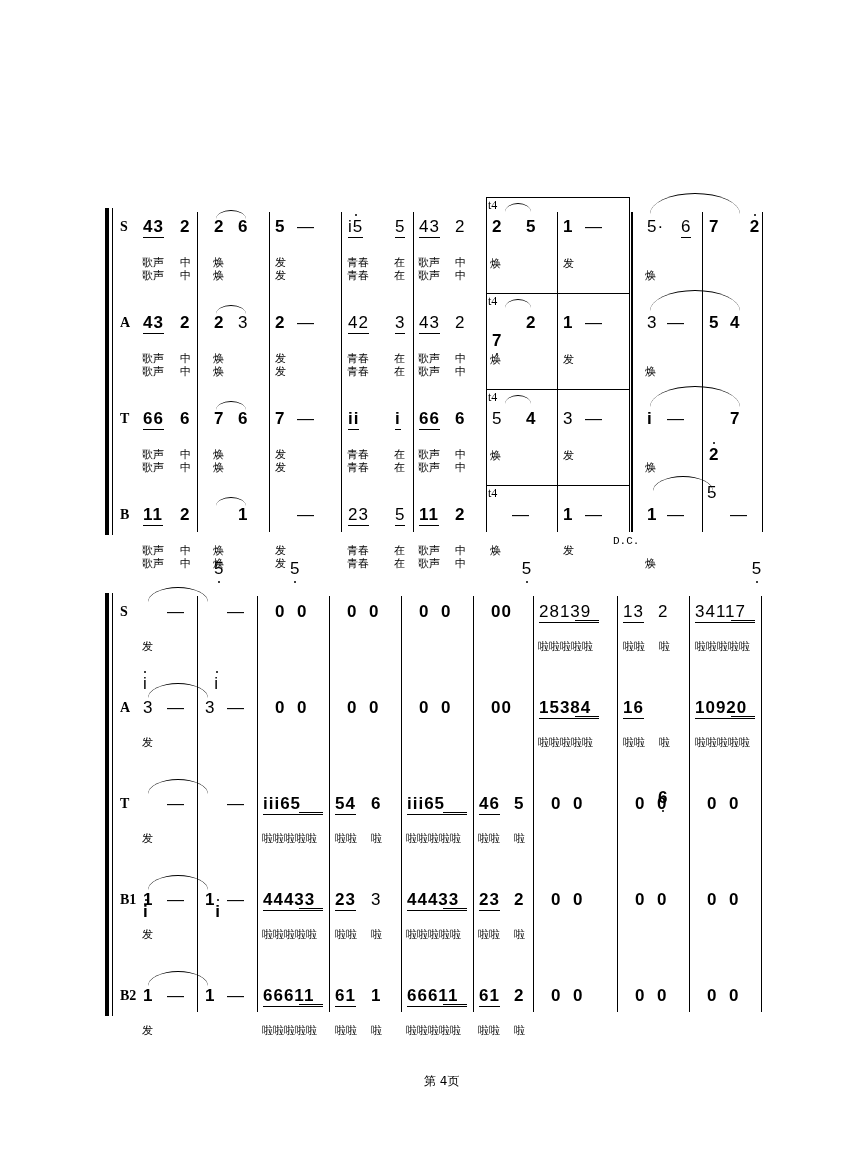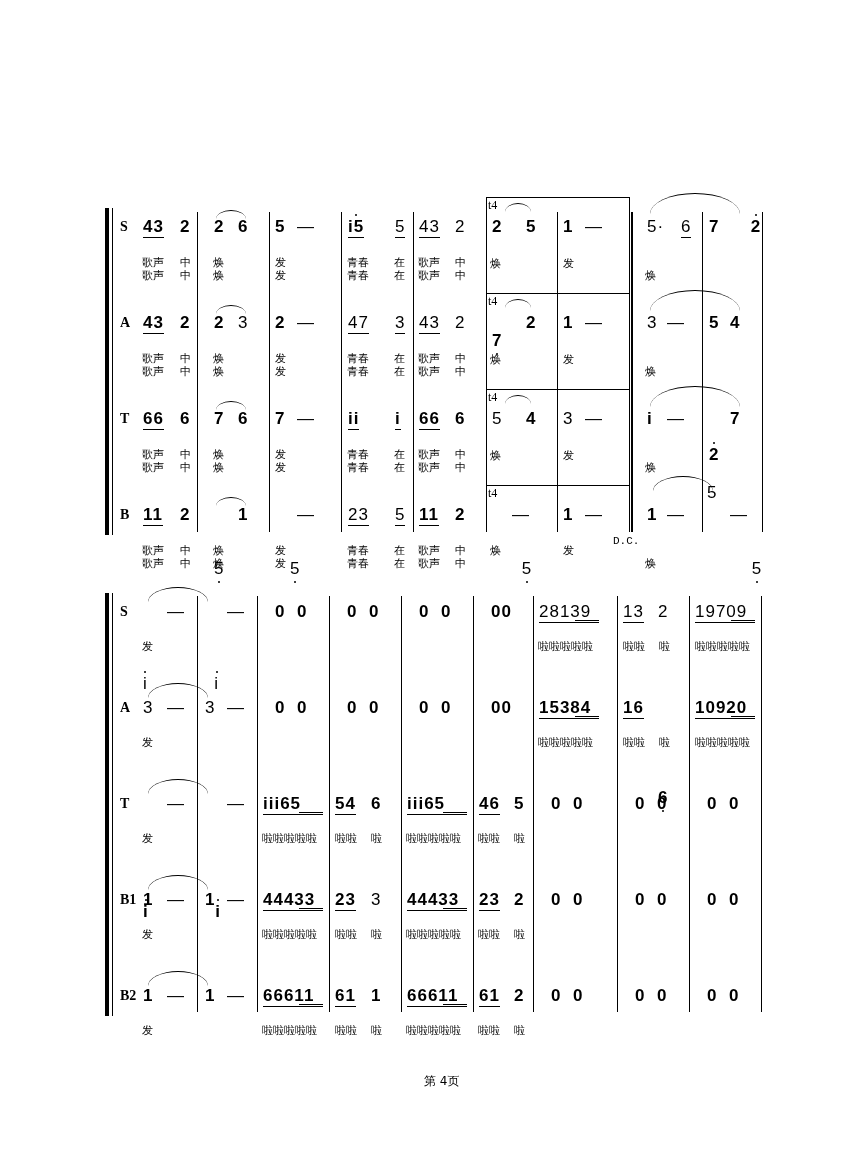--- a/index.html
+++ b/index.html
@@ -52,21 +52,21 @@
   <div class="part" style="left:120px;top:507px;">B</div>
 
   <div>
     <span class="note ul1" style="left:143px;top:218px;">43</span>
     <span class="note" style="left:180px;top:218px;">2</span>
     <div class="tiefull" style="left:216px;top:210px;width:30px;height:8px;"></div>
     <span class="note" style="left:214px;top:218px;">2</span>
     <span class="note" style="left:238px;top:218px;">6</span>
     <span class="note" style="left:275px;top:218px;">5</span>
     <span class="note light" style="left:297px;top:218px;">—</span>
-    <span class="note ul1 dot-above" style="left:348px;top:218px;font-weight:bold;">i5</span>
+    <span class="note ul1 dot-above" style="left:348px;top:218px;font-weight:normal;">i5</span>
     <span class="note ul1" style="left:395px;top:218px;font-weight:normal;">5</span>
     <span class="note ul1" style="left:419px;top:218px;font-weight:normal;">43</span>
     <span class="note" style="left:455px;top:218px;font-weight:normal;">2</span>
     <span class="small" style="left:488px;top:198px;">t4</span>
     <div class="tiefull" style="left:505px;top:203px;width:26px;height:8px;"></div>
     <span class="note" style="left:492px;top:218px;">2</span>
     <span class="note" style="left:526px;top:218px;">5</span>
     <span class="note" style="left:563px;top:218px;">1</span>
     <span class="note light" style="left:585px;top:218px;">—</span>
     <div class="tiefull" style="left:650px;top:193px;width:90px;height:20px;"></div>
@@ -98,21 +98,21 @@
   </div>
 
   <div>
     <span class="note ul1" style="left:143px;top:314px;">43</span>
     <span class="note" style="left:180px;top:314px;">2</span>
     <div class="tiefull" style="left:216px;top:305px;width:30px;height:8px;"></div>
     <span class="note" style="left:214px;top:314px;">2</span>
     <span class="note light" style="left:238px;top:314px;">3</span>
     <span class="note" style="left:275px;top:314px;">2</span>
     <span class="note light" style="left:297px;top:314px;">—</span>
-    <span class="note ul1 light" style="left:348px;top:314px;">47</span>
+    <span class="note ul1 light" style="left:348px;top:314px;">42</span>
     <span class="note ul1 light" style="left:395px;top:314px;">3</span>
     <span class="note ul1 light" style="left:419px;top:314px;">43</span>
     <span class="note light" style="left:455px;top:314px;">2</span>
     <span class="small" style="left:488px;top:294px;">t4</span>
     <div class="tiefull" style="left:505px;top:299px;width:26px;height:8px;"></div>
     <span class="note dot-below" style="left:492px;top:314px;">7</span>
     <span class="note" style="left:526px;top:314px;">2</span>
     <span class="note" style="left:563px;top:314px;">1</span>
     <span class="note light" style="left:585px;top:314px;">—</span>
     <div class="tiefull" style="left:650px;top:290px;width:90px;height:20px;"></div>
@@ -260,21 +260,21 @@
     <span class="note light dot-above" style="left:205px;top:603px;">i</span>
     <span class="note light" style="left:227px;top:603px;">—</span>
     <span class="note" style="left:275px;top:603px;">0  0</span>
     <span class="note" style="left:347px;top:603px;">0  0</span>
     <span class="note" style="left:419px;top:603px;">0  0</span>
     <span class="note" style="left:491px;top:603px;">00</span>
     <span class="note ul1 light" style="left:539px;top:603px;">28139</span>
     <div class="dbl" style="left:575px;top:620px;width:24px;"></div>
     <span class="note ul1 light" style="left:623px;top:603px;text-align:center;">13</span>
     <span class="note light" style="left:658px;top:603px;">2</span>
-    <span class="note ul1 light" style="left:695px;top:603px;">19709</span>
+    <span class="note ul1 light" style="left:695px;top:603px;">34117</span>
     <div class="dbl" style="left:731px;top:620px;width:24px;"></div>
     <span class="lyric" style="left:142px;top:641px;">发</span>
     <span class="lyric" style="left:538px;top:641px;">啦啦啦啦啦</span>
     <span class="lyric" style="left:623px;top:641px;">啦啦</span>
     <span class="lyric" style="left:659px;top:641px;">啦</span>
     <span class="lyric" style="left:695px;top:641px;">啦啦啦啦啦</span>
   </div>
 
   <div>
     <div class="tiefull" style="left:148px;top:683px;width:60px;height:14px;"></div>

